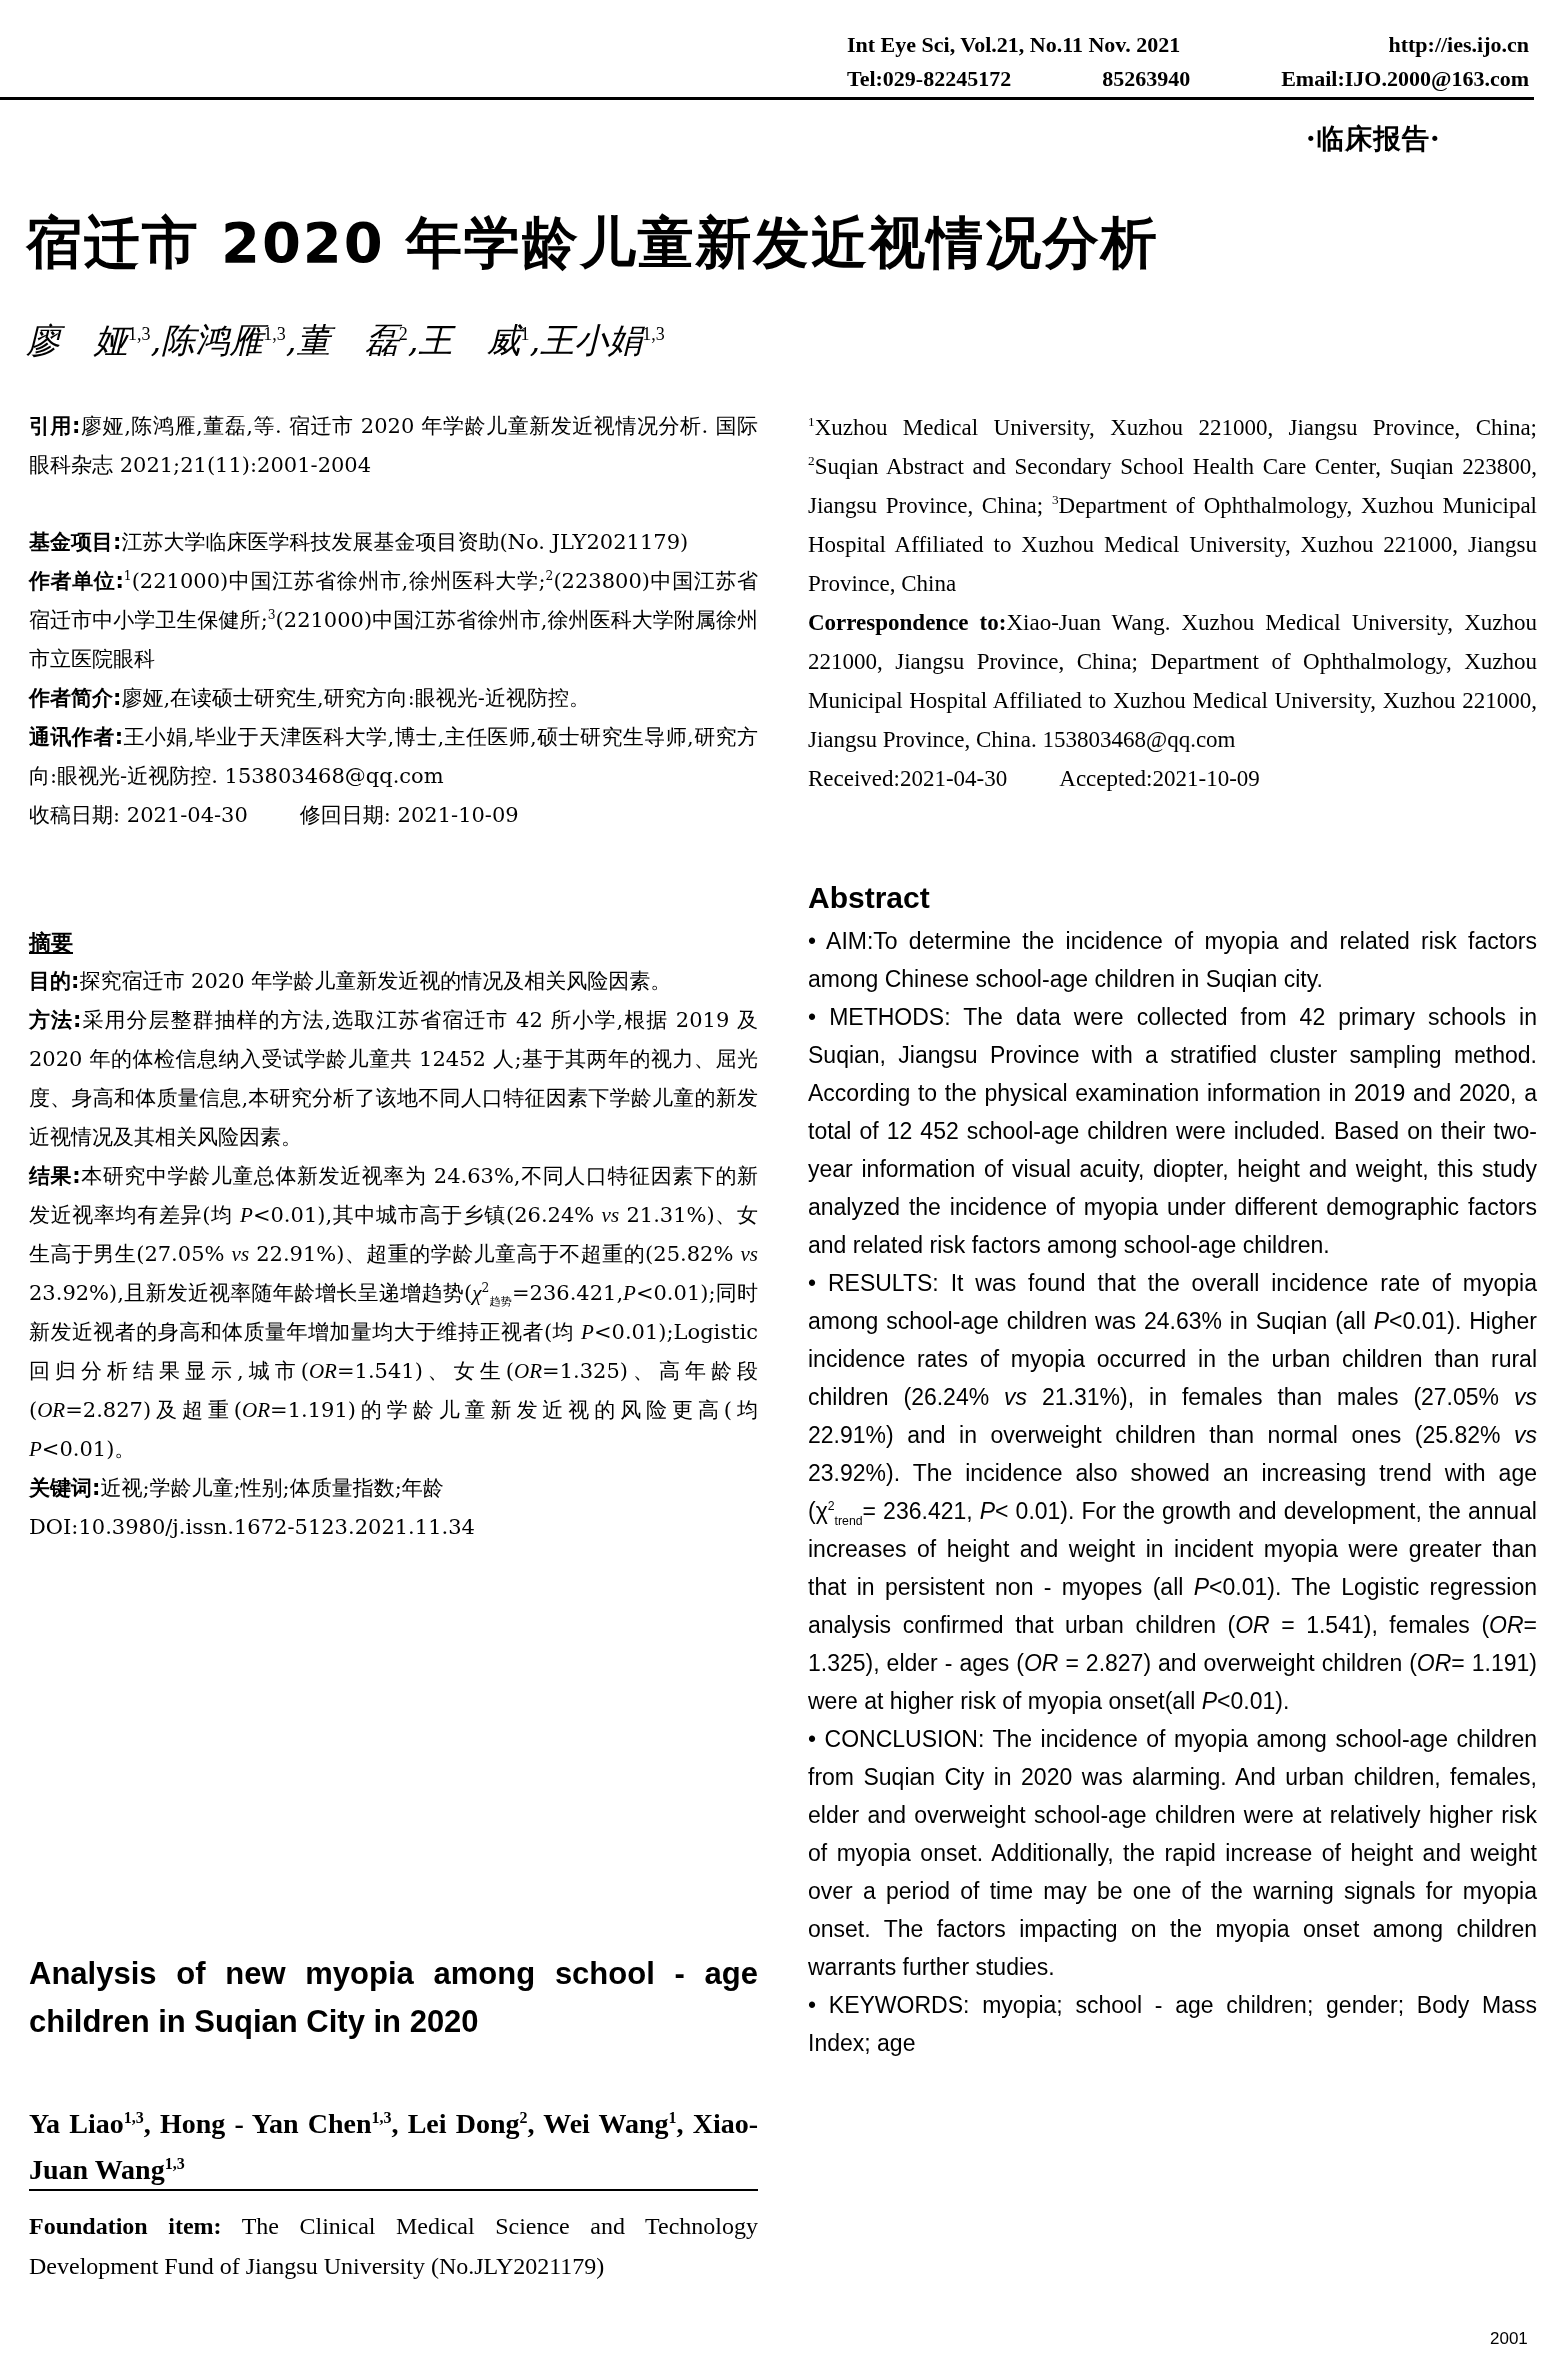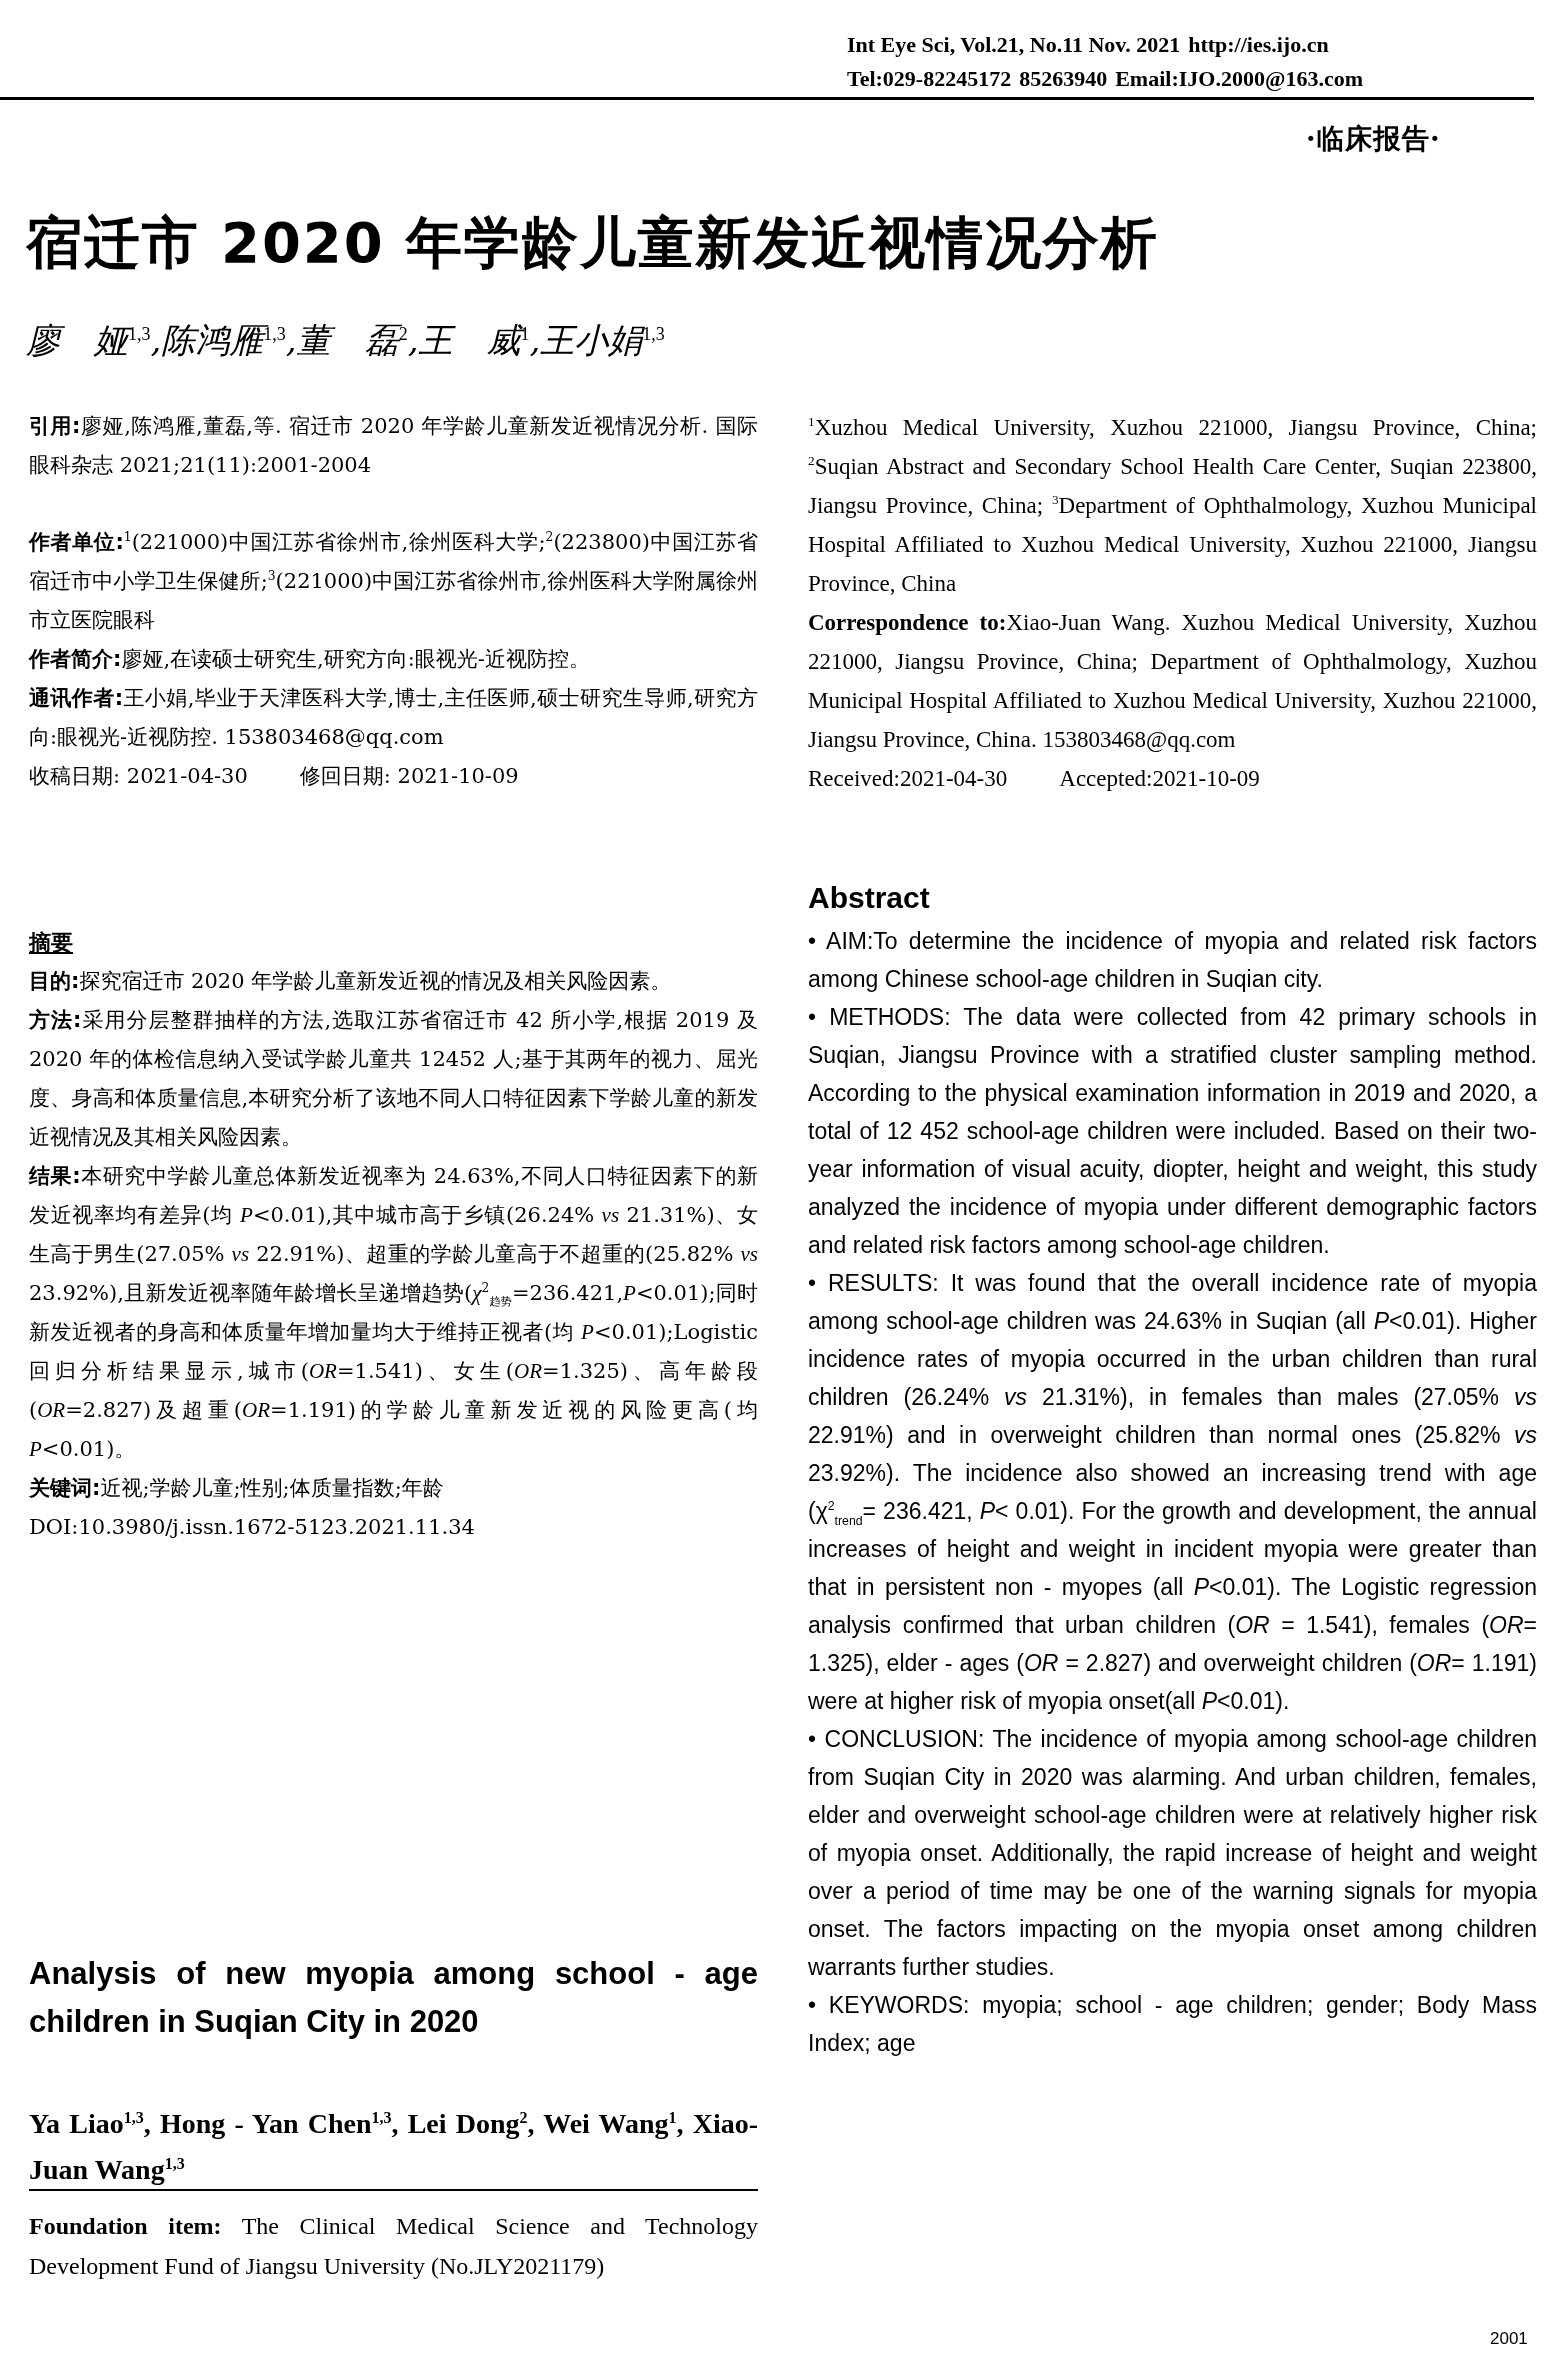--- a/index.html
+++ b/index.html
@@ -1,21 +1,21 @@
 <!DOCTYPE html>
 <html style="font-size:7.6px"><head>
 <meta charset="utf-8">
 <style>
   html, body { margin: 0; padding: 0; background: #ffffff; }
   body { width: 1560px; height: 2366px; position: relative; overflow: hidden; color: #000; }
   .abs { position: absolute; }
 
   
   #hdr { left: 847px; top: 28px; width: 682px; font-family: "Liberation Serif", serif; font-weight: bold; font-size: 22px; line-height: 34px; }
-  .hdr-line { display: flex; justify-content: flex-start; white-space: nowrap; gap: 8px; }
+  .hdr-line { display: flex; justify-content: space-between; white-space: nowrap; }
   #hdr-rule { left: 0; top: 97px; width: 1534px; height: 2.8px; background: #000; }
   #section-tag { left: 1306px; top: 121px; font-family: "DejaVu Serif", serif; font-size: 27.5px; font-weight: bold; letter-spacing: 0.9px; }
 
   
   #title { left: 26px; top: 206px; font-family: "DejaVu Sans", sans-serif; font-size: 56px; font-weight: bold; letter-spacing: 1.9px; white-space: nowrap; }
   #authors-cn { left: 26px; top: 312px; font-family: "DejaVu Serif", serif; font-size: 34px; font-style: italic; white-space: nowrap; margin-top: 6px; }
   #authors-cn sup { font-size: 18px; font-style: normal; font-family: "Liberation Serif", serif; }
 
   
   .col-left { left: 29px; width: 729px; }
@@ -77,20 +77,21 @@
 <div id="section-tag" class="abs">·临床报告·</div>
 
 <div id="title" class="abs">宿迁市 2020 年学龄儿童新发近视情况分析</div>
 <div id="authors-cn" class="abs"><span>廖　娅</span><sup>1,3</sup>,<span>陈鸿雁</span><sup>1,3</sup>,<span>董　磊</span><sup>2</sup>,<span>王　威</span><sup>1</sup>,<span>王小娟</span><sup>1,3</sup></div>
 
 <div id="cite" class="abs col-left cn">
   <p><span class="lbl">引用:</span><span>廖娅,陈鸿雁,董磊,等. 宿迁市 2020 年学龄儿童新发近视情况分析. 国际眼科杂志 2021;21(11):2001-2004</span></p>
 </div>
 
 <div id="meta" class="abs col-left cn">
+  <p><span class="lbl">基金项目:</span><span>江苏大学临床医学科技发展基金项目资助(No. JLY2021179)</span></p>
   <p><span class="lbl">作者单位:</span><span id="unit-parts"><sup>1</sup><span>(221000)中国江苏省徐州市,徐州医科大学;</span><sup>2</sup><span>(223800)中国江苏省宿迁市中小学卫生保健所;</span><sup>3</sup><span>(221000)中国江苏省徐州市,徐州医科大学附属徐州市立医院眼科</span></span></p>
   <p><span class="lbl">作者简介:</span><span>廖娅,在读硕士研究生,研究方向:眼视光-近视防控。</span></p>
   <p><span class="lbl">通讯作者:</span><span>王小娟,毕业于天津医科大学,博士,主任医师,硕士研究生导师,研究方向:眼视光-近视防控. 153803468@qq.com</span></p>
   <p><span>收稿日期:</span> <span>2021-04-30</span><span style="display:inline-block;width:52px"></span><span>修回日期:</span> <span>2021-10-09</span></p>
 </div>
 
 <div id="abstract-cn" class="abs col-left cn">
   <p id="abs-cn-head" class="lbl">摘要</p>
   <p><span class="lbl">目的:</span><span>探究宿迁市 2020 年学龄儿童新发近视的情况及相关风险因素。</span></p>
   <p><span class="lbl">方法:</span><span>采用分层整群抽样的方法,选取江苏省宿迁市 42 所小学,根据 2019 及 2020 年的体检信息纳入受试学龄儿童共 12452 人;基于其两年的视力、屈光度、身高和体质量信息,本研究分析了该地不同人口特征因素下学龄儿童的新发近视情况及其相关风险因素。</span></p>

